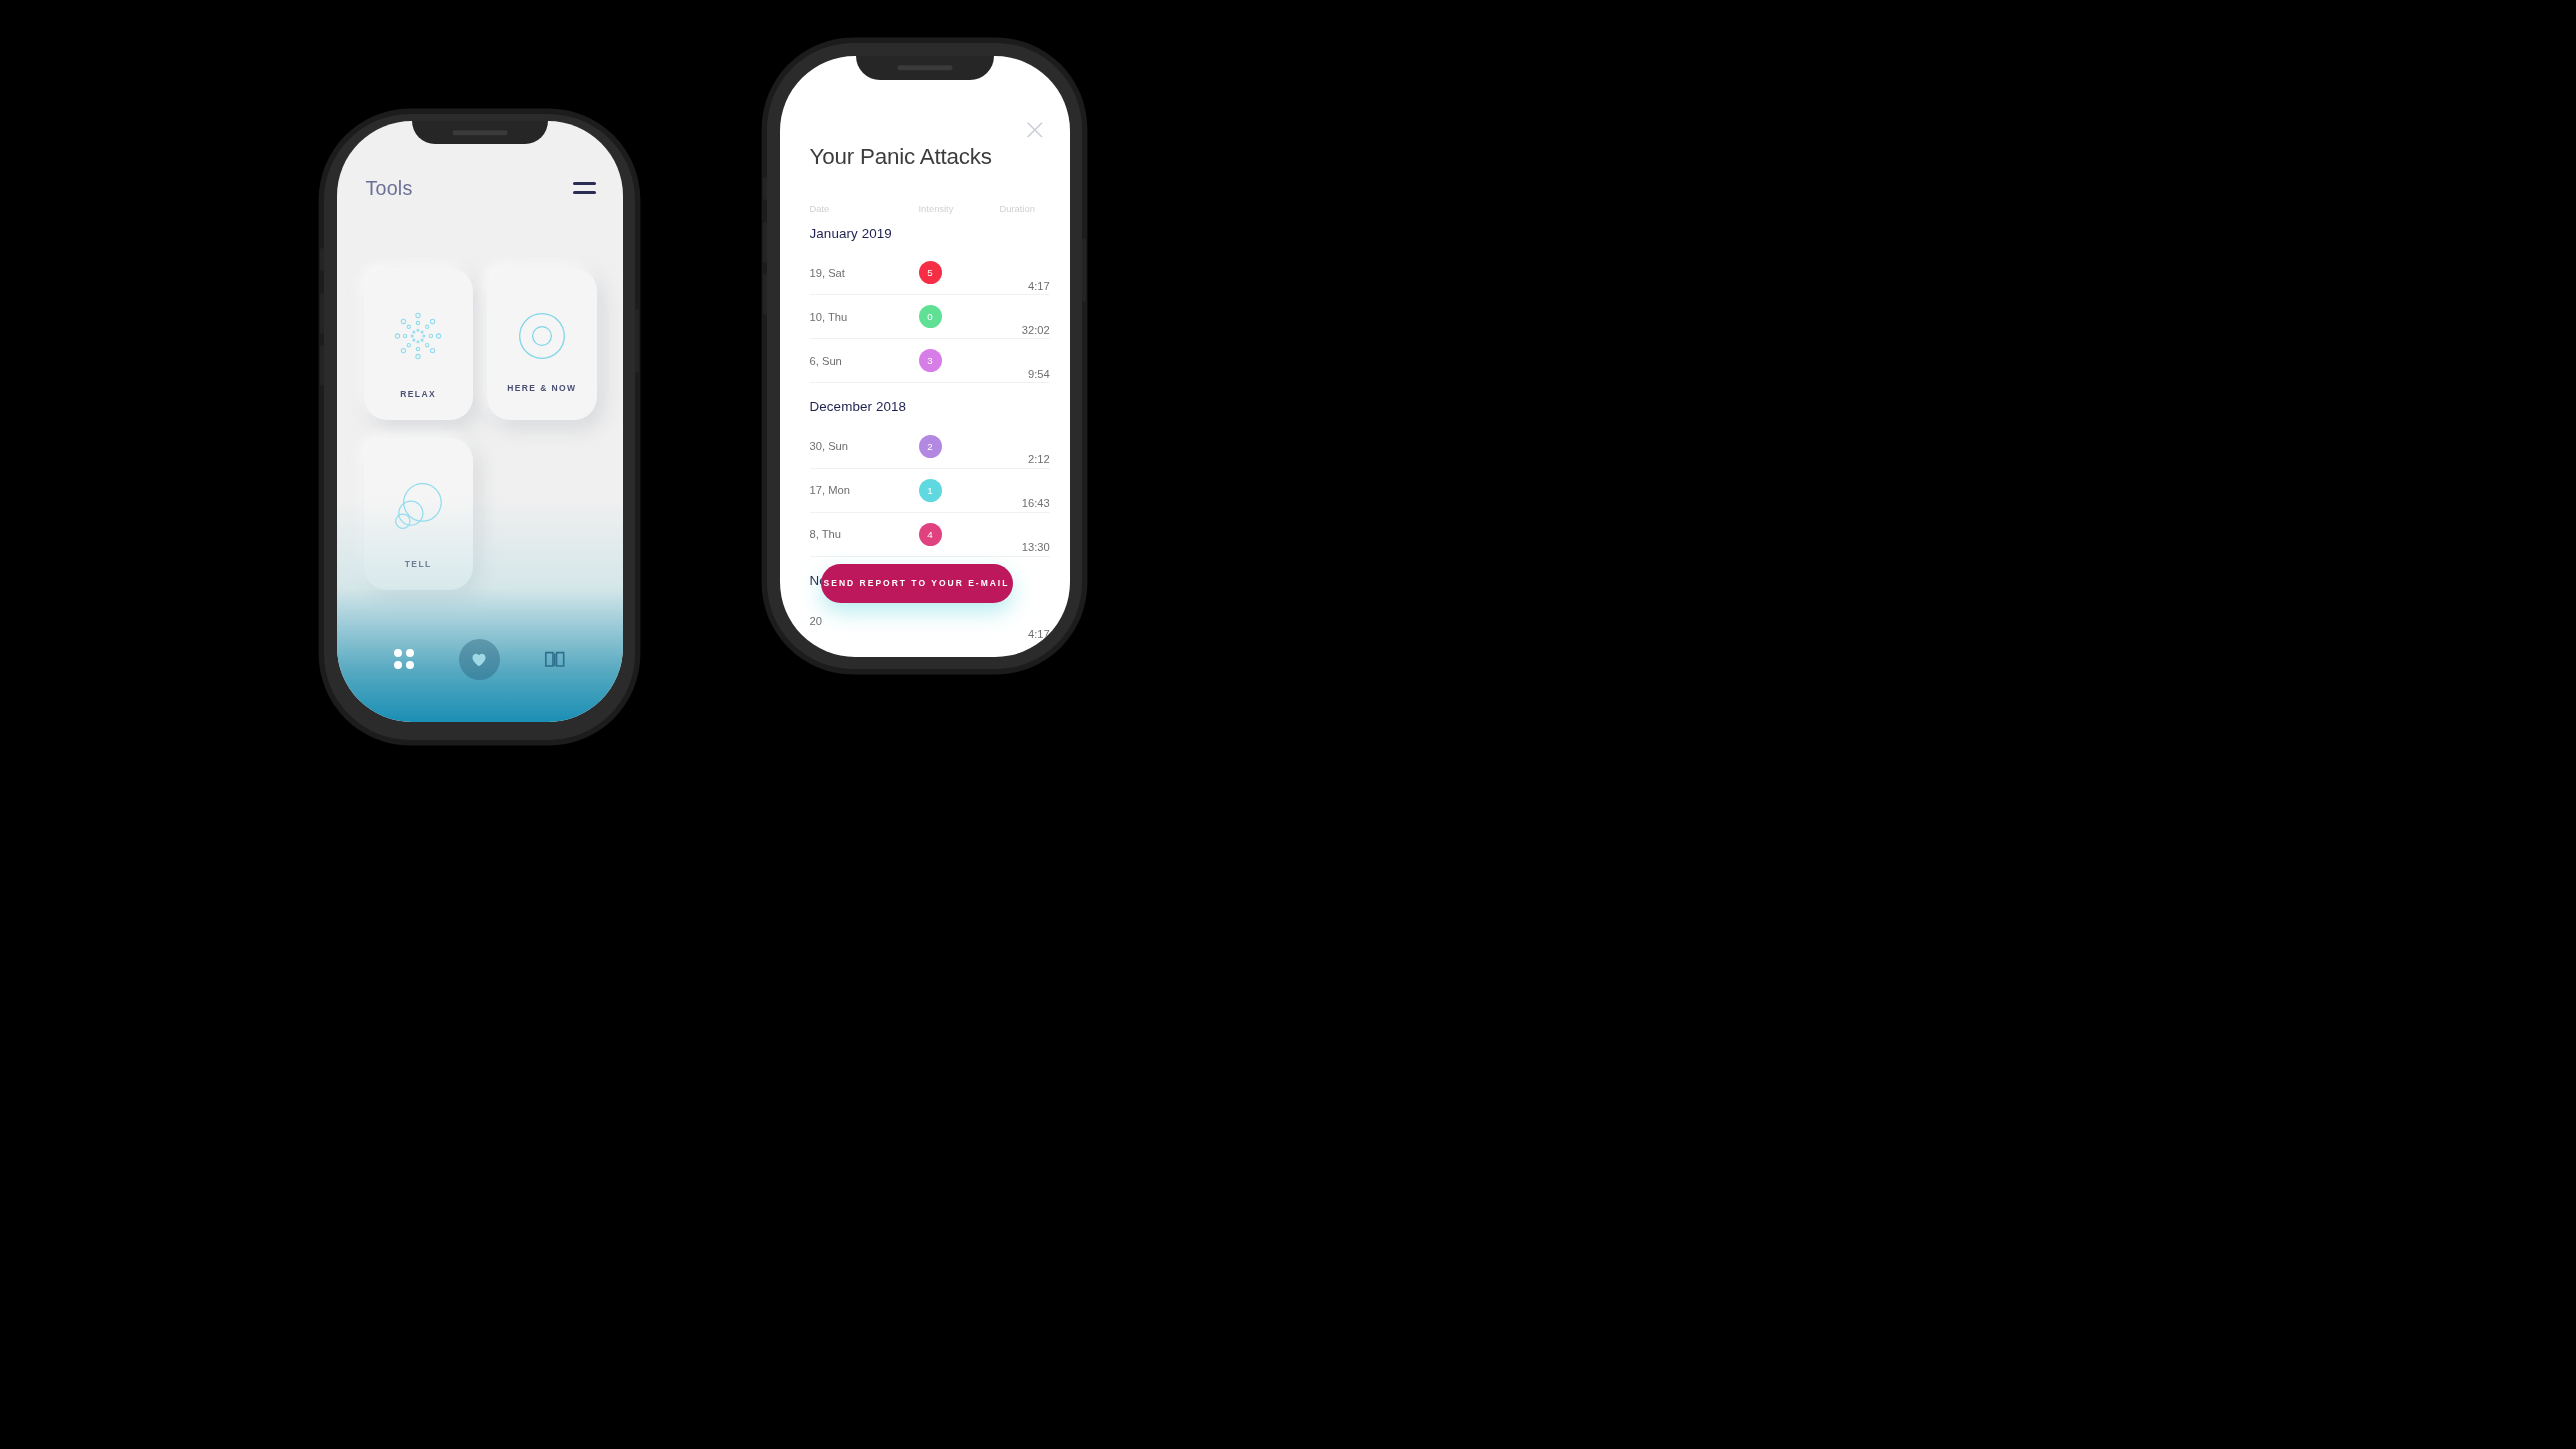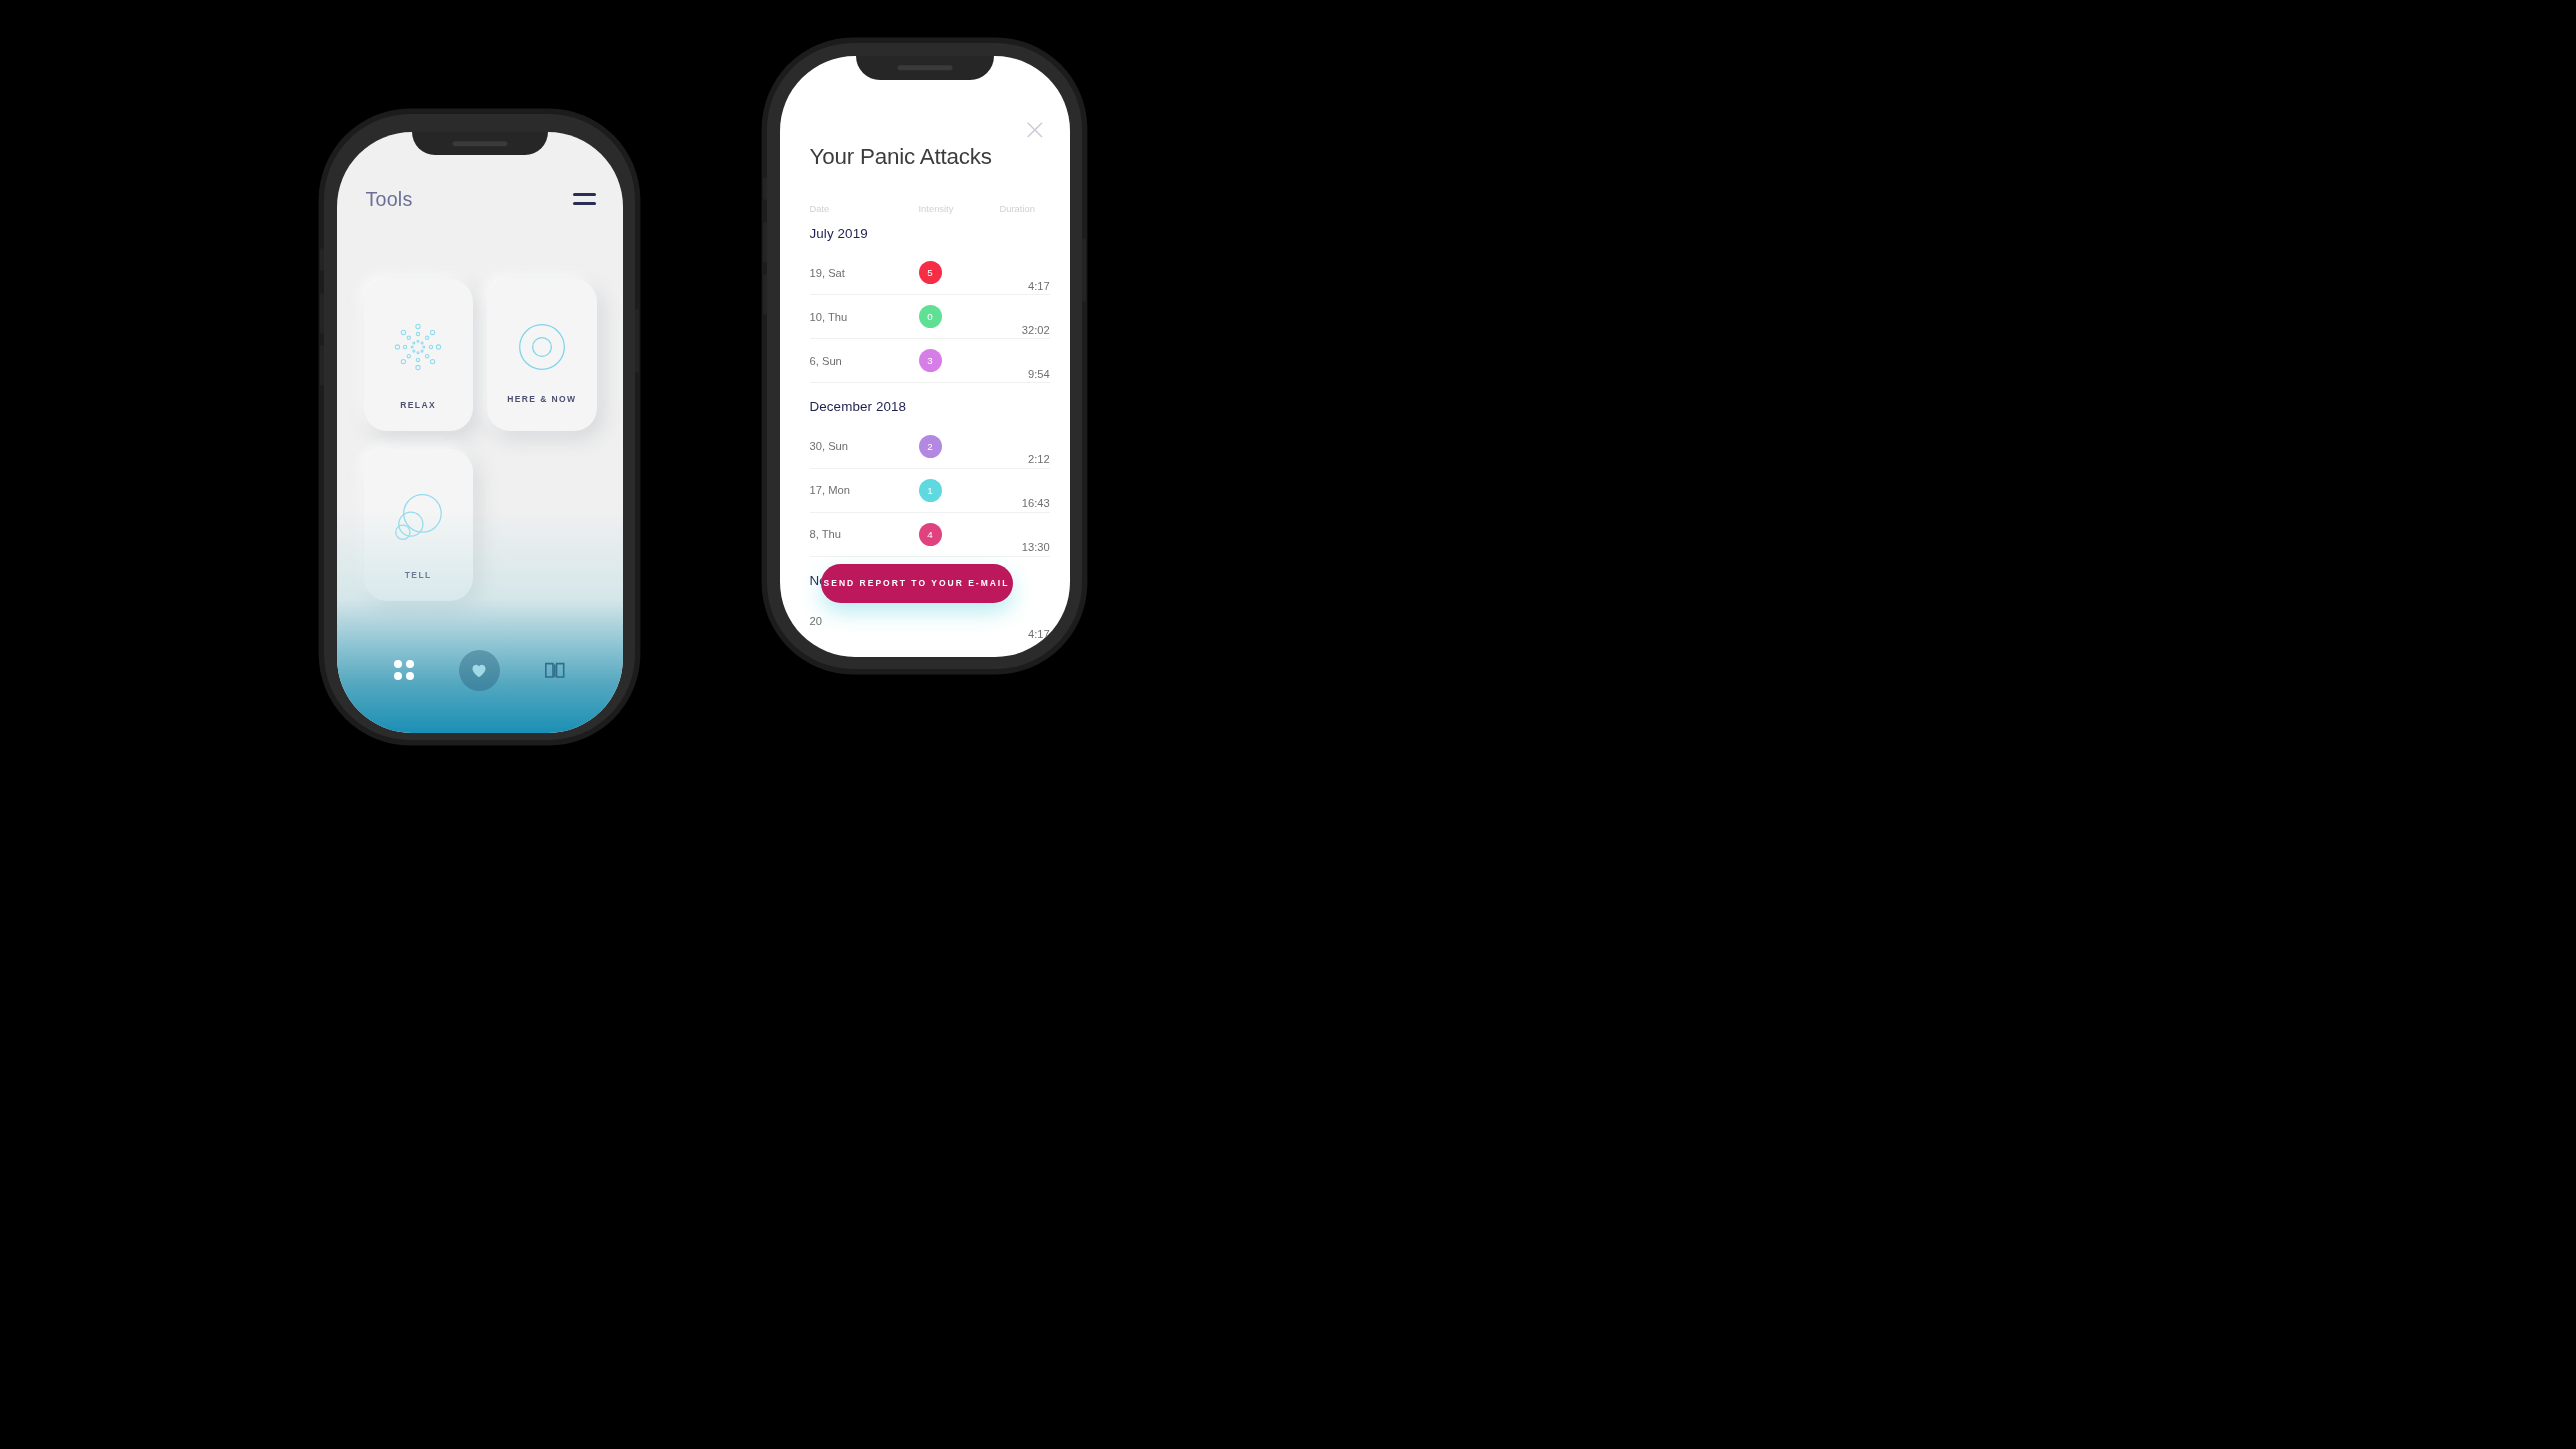--- a/index.html
+++ b/index.html
@@ -33,21 +33,21 @@
   }
   .notch .speaker {
     position: absolute; top: 50%; left: 50%; transform: translate(-50%,-50%);
     background: #3a3a3a; border-radius: 7.2px;
   }
   .side-btn { position: absolute; background: #242424; border-radius: 3.6px; }
 
   
   #phone-left { left: 324px; top: 114px; width: 311px; height: 626px; }
   #phone-left .screen {
-    left: 12.5px; top: 18px; width: 286px; height: 601px; border-radius: 75px;
+    left: 12.5px; top: 7px; width: 286px; height: 601px; border-radius: 75px;
     background: #f0f0f0;
   }
   #phone-left .notch { width: 136px; height: 23px; }
   .tools-header {
     position: absolute; left: 29px; top: 56px; right: 23px; height: 30px;
   }
   .tools-title {
     position: absolute; left: 0; top: 0;
     font-size: 19.7px; color: #6b6f96; font-weight: 400; letter-spacing: 0.2px;
   }
@@ -278,21 +278,21 @@
 
       <div class="panic-title">Your Panic Attacks</div>
 
       <div class="col-heads">
         <span class="ch-date">Date</span>
         <span class="ch-int">Intensity</span>
         <span class="ch-dur">Duration</span>
       </div>
 
       <div class="list" id="attack-list">
-          <div class="month-head">July 2019</div>
+          <div class="month-head">January 2019</div>
           <div class="arow">
             <div class="a-date">19, Sat</div>
             <div class="a-int" style="background: rgb(245, 45, 69);">5</div>
             <div class="a-dur">4:17</div>
           </div>
           <div class="arow">
             <div class="a-date">10, Thu</div>
             <div class="a-int" style="background: rgb(95, 224, 149);">0</div>
             <div class="a-dur">32:02</div>
           </div>

